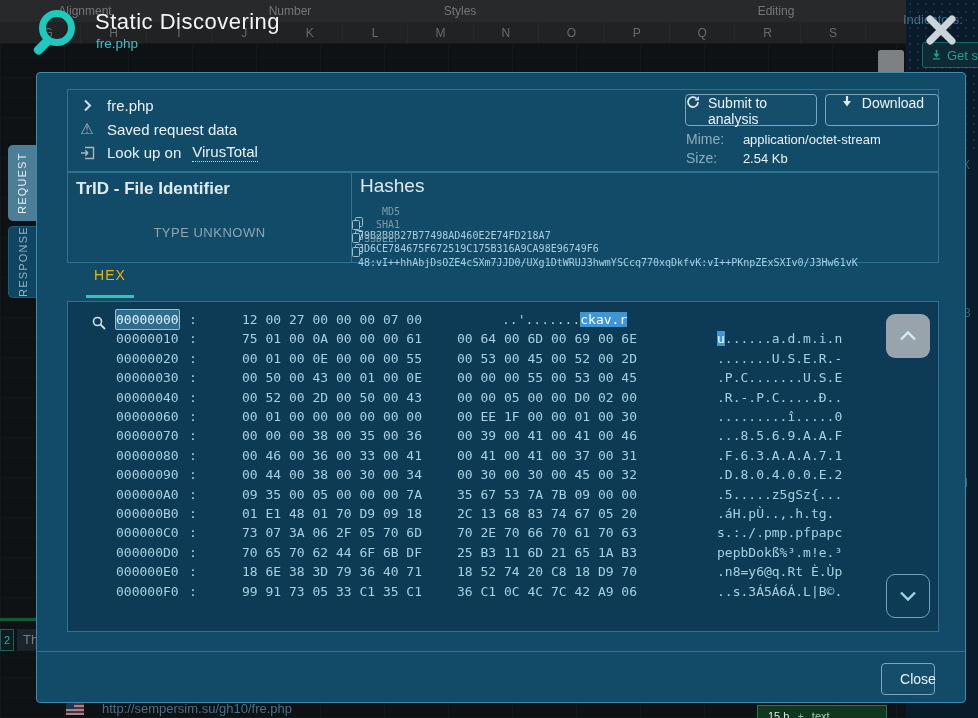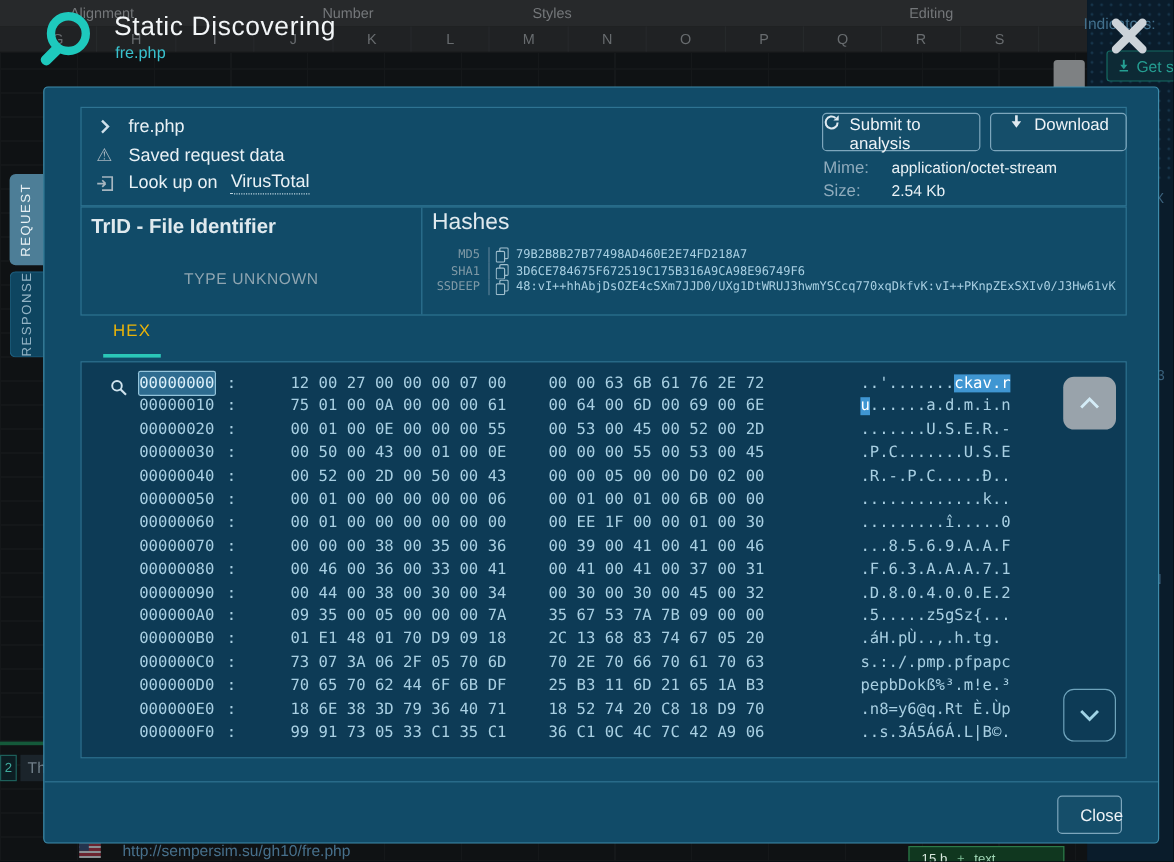--- a/index.html
+++ b/index.html
@@ -96,21 +96,21 @@
   .meta-label{display:inline-block;width:53px;}
   .meta-val{color:#e9f1f5;font-size:13px;}
 
   .idbox{position:absolute;left:30px;top:99px;width:872px;height:91px;border:1px solid #2e7392;box-sizing:border-box;}
   .trid-pane{position:absolute;left:0;top:0;width:283px;height:100%;}
   .trid-title{position:absolute;left:8px;top:6px;font-size:17px;font-weight:bold;color:#dfe9ee;}
   .trid-status{position:absolute;left:0;top:52px;width:100%;text-align:center;font-size:13px;color:#8fa5b1;letter-spacing:.5px;}
   .hash-pane{position:absolute;left:283px;top:0;right:0;height:100%;border-left:1px solid #2e7392;}
   .hash-title{position:absolute;left:8px;top:2px;font-size:19px;color:#dfe9ee;font-weight:normal;}
   .hash-rows{position:absolute;left:0;top:33px;right:0;}
-  .hash-row{display:flex;align-items:center;height:13.4px;font-size:10px;}
+  .hash-row{display:flex;align-items:flex-start;height:13.4px;font-size:10px;flex-direction:column;}
   .hash-label{width:48px;text-align:right;color:#7f99a6;}
   .hash-sep{width:1px;height:13.4px;background:#597f93;margin:0 5px 0 7px;}
   .copy-btn{display:flex;align-items:center;cursor:pointer;}
   .hash-val{margin-left:6px;color:#a8cfe2;white-space:nowrap;}
 
   .hex-tab{position:absolute;left:49px;top:194px;width:48px;text-align:center;font-size:14px;color:#eab308;
            letter-spacing:1px;cursor:pointer;}
   .hex-underline{position:absolute;left:49px;top:222px;width:48px;height:3px;background:#2bc7b8;}
 
   .hex-panel{position:absolute;left:30px;top:228px;width:872px;height:331px;background:#0d3b56;
@@ -350,21 +350,20 @@
       <div class="hex-search">
         <svg width="15" height="15" viewBox="0 0 15 15">
             <circle cx="5.5" cy="5.5" r="4" fill="none" stroke="#cfe3ee" stroke-width="1.6"></circle>
             <path d="M8.6 8.6L13 13" stroke="#cfe3ee" stroke-width="1.8"></path>
           </svg>
       </div>
       <div class="hex-rows">
   <div class="hex-row">
     <span class="hx off"><span class="off-in boxed">00000000</span><span class="off-colon">:</span></span>
     <span class="hx g1">12 00 27 00 00 00 07 00</span>
-    <span class="hx g2">00 00 63 6B 61 76 2E 72</span>
     <span class="hx ascii"><span>..'.......</span><span class="sel">ckav.r</span><span></span></span>
   </div>
 
   <div class="hex-row">
     <span class="hx off"><span class="off-in">00000010</span><span class="off-colon">:</span></span>
     <span class="hx g1">75 01 00 0A 00 00 00 61</span>
     <span class="hx g2">00 64 00 6D 00 69 00 6E</span>
     <span class="hx ascii"><span></span><span class="sel">u</span><span>......a.d.m.i.n</span></span>
   </div>
 
@@ -382,26 +381,20 @@
     <span class="hx ascii"><span>.P.C.......U.S.E</span><span class="sel"></span><span></span></span>
   </div>
 
   <div class="hex-row">
     <span class="hx off"><span class="off-in">00000040</span><span class="off-colon">:</span></span>
     <span class="hx g1">00 52 00 2D 00 50 00 43</span>
     <span class="hx g2">00 00 05 00 00 D0 02 00</span>
     <span class="hx ascii"><span>.R.-.P.C.....Ð..</span><span class="sel"></span><span></span></span>
   </div>
 
-  <div class="hex-row">
-    <span class="hx off"><span class="off-in">00000050</span><span class="off-colon">:</span></span>
-    <span class="hx g1">00 01 00 00 00 00 00 06</span>
-    <span class="hx g2">00 01 00 01 00 6B 00 00</span>
-    <span class="hx ascii"><span>.............k..</span><span class="sel"></span><span></span></span>
-  </div>
 
   <div class="hex-row">
     <span class="hx off"><span class="off-in">00000060</span><span class="off-colon">:</span></span>
     <span class="hx g1">00 01 00 00 00 00 00 00</span>
     <span class="hx g2">00 EE 1F 00 00 01 00 30</span>
     <span class="hx ascii"><span>.........î.....0</span><span class="sel"></span><span></span></span>
   </div>
 
   <div class="hex-row">
     <span class="hx off"><span class="off-in">00000070</span><span class="off-colon">:</span></span>

